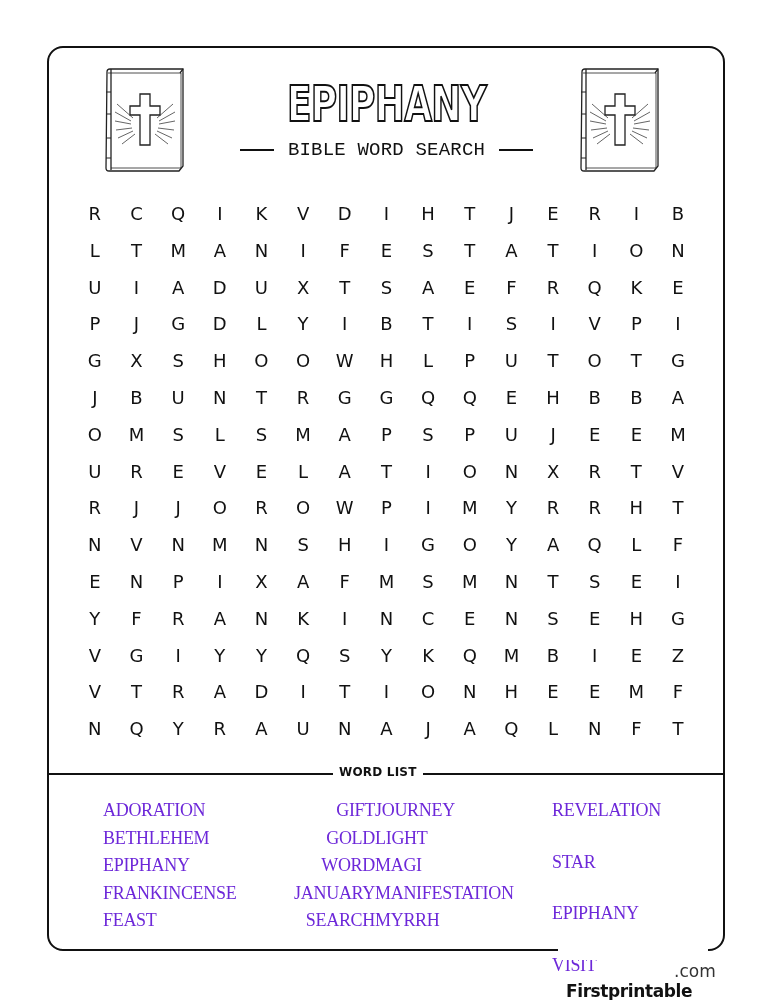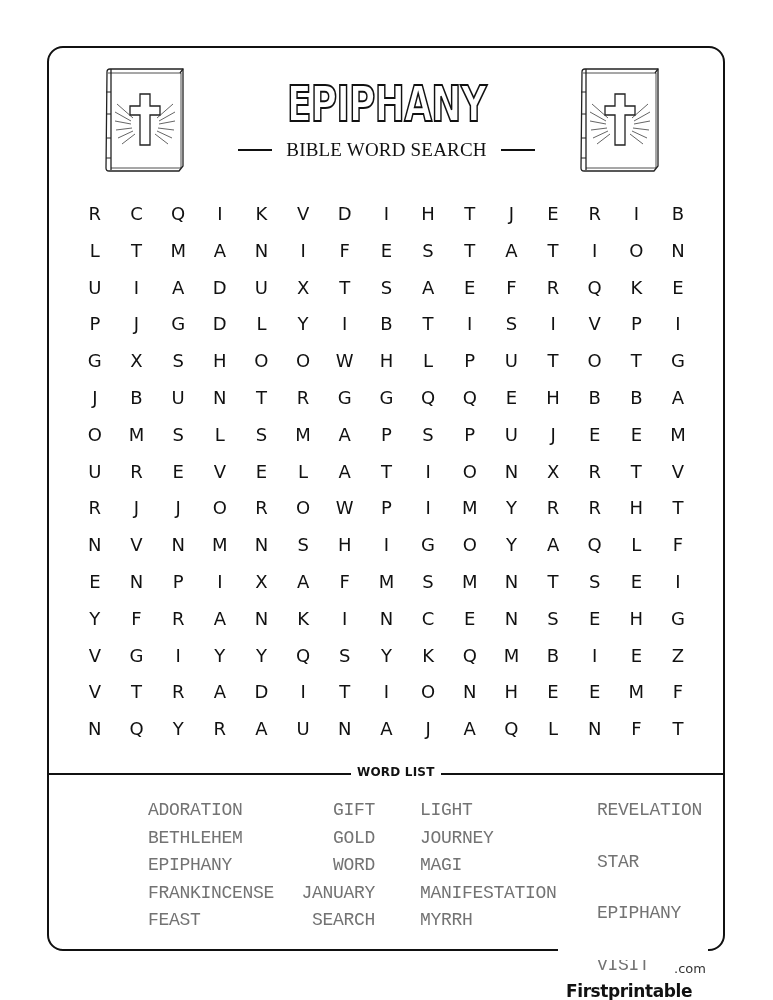--- a/index.html
+++ b/index.html
@@ -10,39 +10,39 @@
     .book { position: absolute; top: 66px; width: 84px; height: 108px; }
     .book.left { left: 103px; }
     .book.right { left: 578px; }
     .title { position: absolute; left: 0; width: 773px; top: 76px; text-align: center;
              font-family: "DejaVu Sans", sans-serif; font-weight: bold; font-size: 50px;
              letter-spacing: -1px; color: #fff; -webkit-text-stroke: 2px #111;
              transform: scaleX(0.72); transform-origin: center; line-height: 56px; }
     .subtitle-row { position: absolute; top: 139px; left: 0; width: 773px;
                     display: flex; justify-content: center; align-items: center; gap: 14px; }
     .subtitle-row .dash { width: 34px; height: 2px; background: #111; }
-    .subtitle { font-family: Liberation Serif, serif; font-size: 19px; letter-spacing: 0.2px; color: #111; }
+    .subtitle { font-family: Liberation Mono, monospace; font-size: 19px; letter-spacing: 0.2px; color: #111; }
     .grid { position: absolute; left: 74px; top: 196px; width: 625px;
             display: grid; grid-template-columns: repeat(15, 41.66px); grid-auto-rows: 36.8px; }
     .cell { text-align: center; font-family: "DejaVu Sans", sans-serif; font-size: 18px;
             line-height: 36.8px; color: #111; }
     .wordlist-line { position: absolute; left: 47px; width: 678px; top: 773px; height: 2px; background: #111; }
-    .wordlist-label { position: absolute; top: 765px; left: 351px; padding: 0 6px; background: #fff;
+    .wordlist-label { position: absolute; top: 765px; left: 333px; padding: 0 6px; background: #fff;
                       font-family: "DejaVu Sans", sans-serif; font-size: 12px; font-weight: bold; color: #111;
                       letter-spacing: 0.2px; }
     .words { position: absolute; top: 797px; left: 103px; display: flex; }
     .col { display: flex; flex-direction: column; }
-    .word { font-family: Liberation Mono, monospace; font-size: 18px; line-height: 27.5px; color: #737373;
-            letter-spacing: -0.3px; white-space: nowrap; margin-left: 45px; }
+    .word { font-family: Liberation Serif, serif; font-size: 18px; line-height: 27.5px; color: #6d28d9;
+            letter-spacing: -0.3px; white-space: nowrap; }
     .col1 { width: 167px; } .col2 { width: 105px; align-items: flex-end; } .col3 { width: 177px; } .col4 { width: 150px; gap: 24px; }
     .brand-mask { position: absolute; left: 558px; top: 940px; width: 150px; height: 20px; background: #fff; }
     .brand { position: absolute; left: 566px; top: 981px; font-family: "DejaVu Sans", sans-serif;
              font-weight: bold; font-size: 17px; color: #111; letter-spacing: -0.4px; }
     .brand-sub { position: absolute; left: 674px; top: 961px; font-family: "DejaVu Sans", sans-serif;
-                 font-size: 13px; color: #333; }
+                 font-size: 17px; color: #333; }
   </style>
 </head>
 <body>
 
 <div class="frame"></div>
 
 <svg class="book left" viewBox="0 0 84 108">
   <g fill="none" stroke="#222" stroke-width="1.3">
     <path d="M4 6 Q4 3 7 3 L80 3 L80 100 L76 105 L6 105 Q3 105 3 102 Z" fill="#fff"></path>
     <path d="M8 3 L8 104"></path>
@@ -320,22 +320,22 @@
     <span class="word">FEAST</span>
   </div>
   <div class="col col2">
     <span class="word">GIFT</span>
     <span class="word">GOLD</span>
     <span class="word">WORD</span>
     <span class="word">JANUARY</span>
     <span class="word">SEARCH</span>
   </div>
   <div class="col col3">
+    <span class="word">JOURNEY</span>
     <span class="word">LIGHT</span>
-    <span class="word">JOURNEY</span>
     <span class="word">MAGI</span>
     <span class="word">MANIFESTATION</span>
     <span class="word">MYRRH</span>
   </div>
   <div class="col col4">
     <span class="word">REVELATION</span>
     <span class="word">STAR</span>
     <span class="word">EPIPHANY</span>
     <span class="word">VISIT</span>
   </div>

